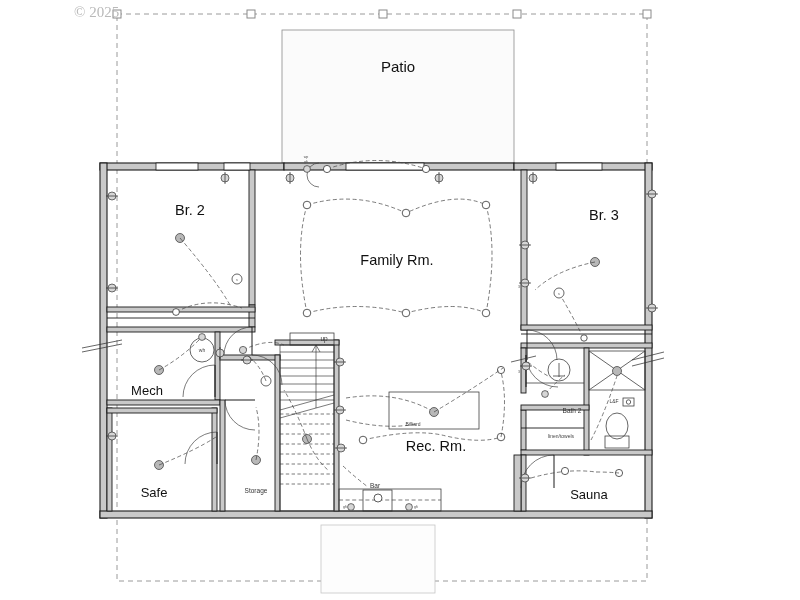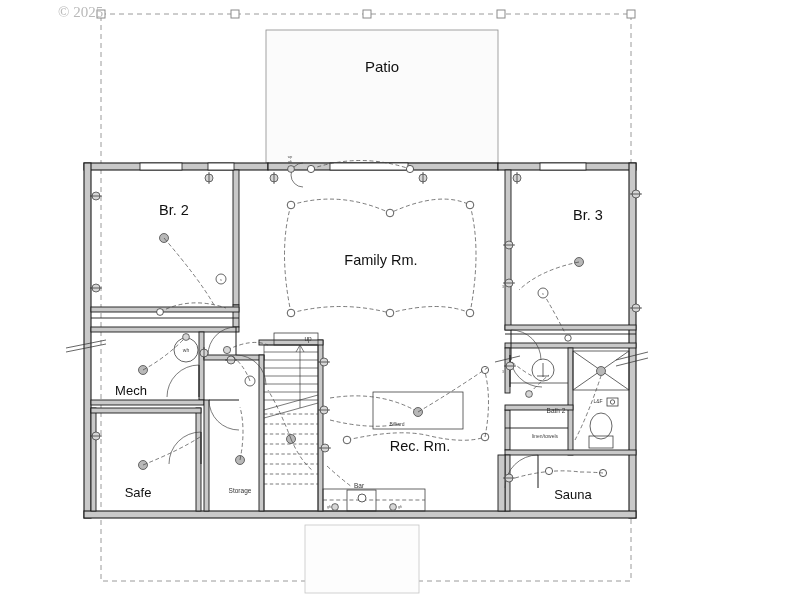--- a/index.html
+++ b/index.html
@@ -9,21 +9,21 @@
   }
   body {
     width: 800px;
     height: 600px;
     overflow: hidden;
     font-family: "Liberation Sans", sans-serif;
     position: relative;
   }
   #plan-root {
     position: absolute;
-    left: 0; top: 0;
+    left: 16px; top: 0;
     width: 656px;
     height: 600px;
   }
   svg.floorplan {
     display: block;
     width: 800px;
     height: 600px;
     background: #ffffff;
   }
   .room-label {

